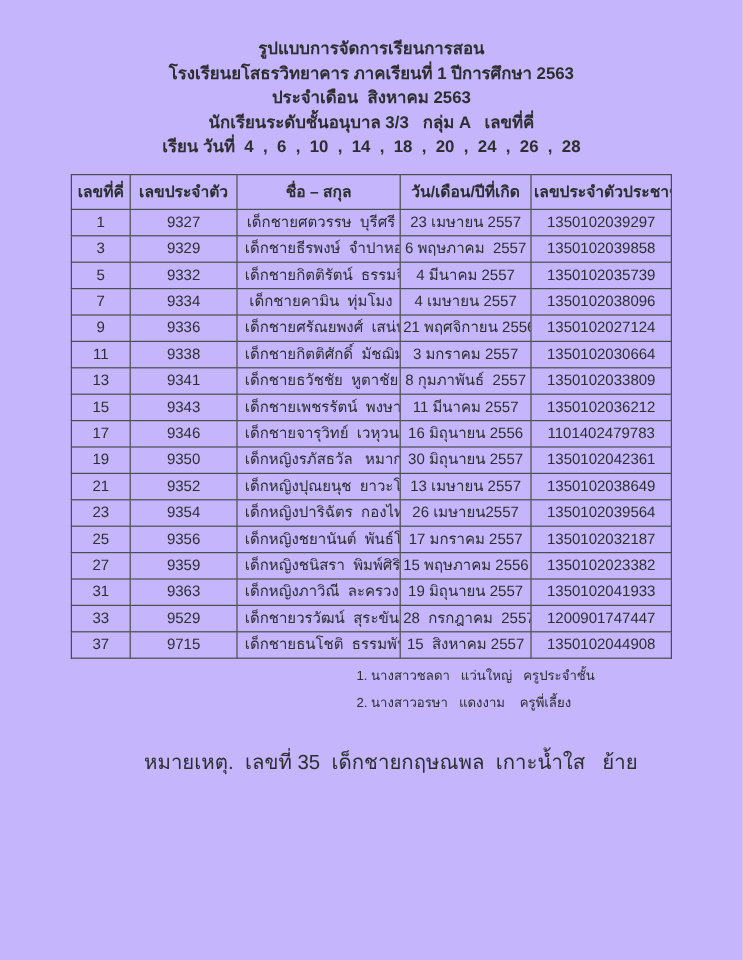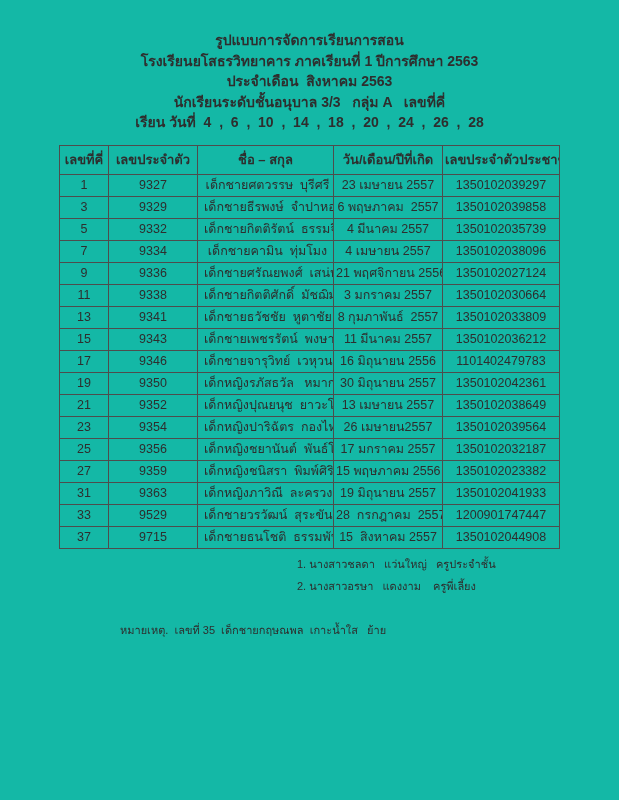--- a/index.html
+++ b/index.html
@@ -2,21 +2,21 @@
 <html><head>
 <meta charset="utf-8">
 <style>
   html,body{margin:0;padding:0;background:#ffffff;}
   body{
     width:619px;height:800px;
     font-family:"Liberation Sans","DejaVu Sans",sans-serif;
     color:#2e2e2e;
     overflow:hidden;
   }
-  .page{width:619px;height:800px;position:relative;background:#14b8a6;}
+  .page{width:619px;height:800px;position:relative;background:#c4b5fd;}
   .title-block{
     padding-top:30px;
     text-align:center;
   }
   .title-line{
     font-size:14px;
     font-weight:bold;
     line-height:20.5px;
     white-space:pre;
     color:#2e2e2e;
@@ -61,21 +61,21 @@
   }
   .footer-staff-line{
     margin-left:297px;
     font-size:11px;
     line-height:22px;
     white-space:pre;
   }
   .footer-staff{margin-top:4px;}
   .footer-note{
     margin:24px 0 0 120px;
-    font-size:11px;
+    font-size:17px;
     white-space:pre;
   }
 </style>
 </head>
 <body>
 
 <div class="page">
 
   <div class="title-block">
     <div class="title-line">รูปแบบการจัดการเรียนการสอน</div>

